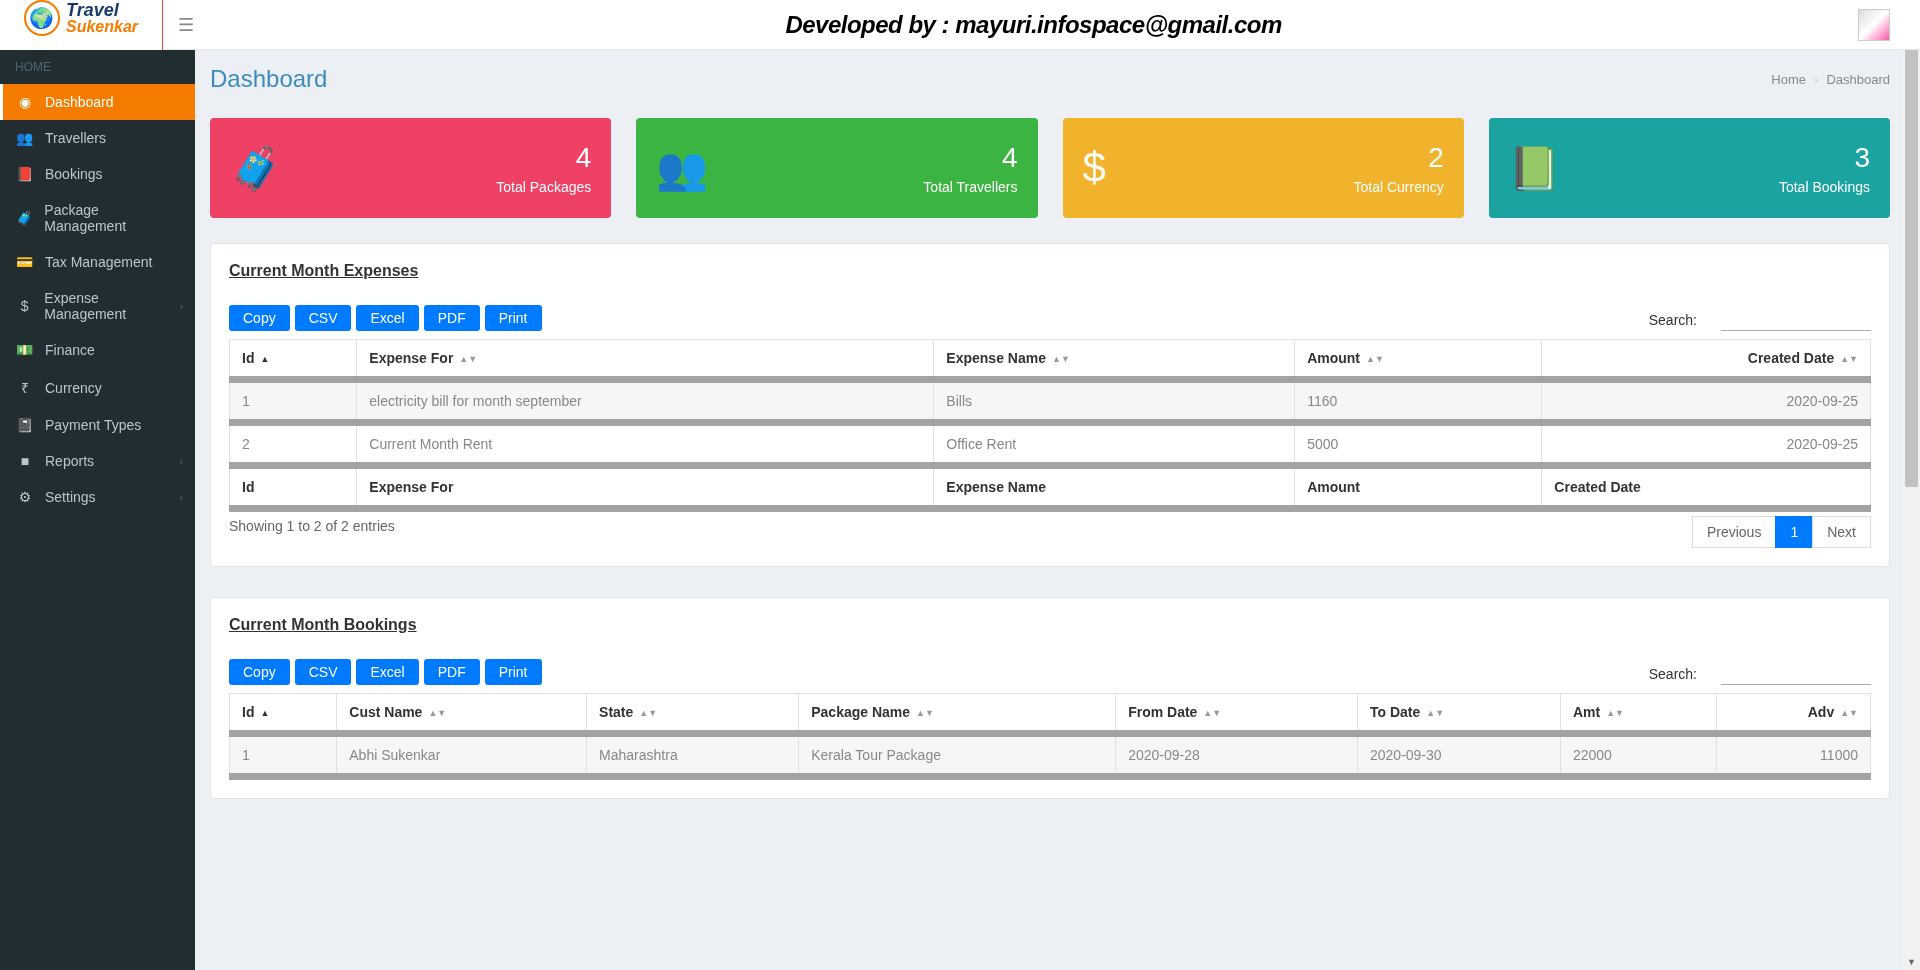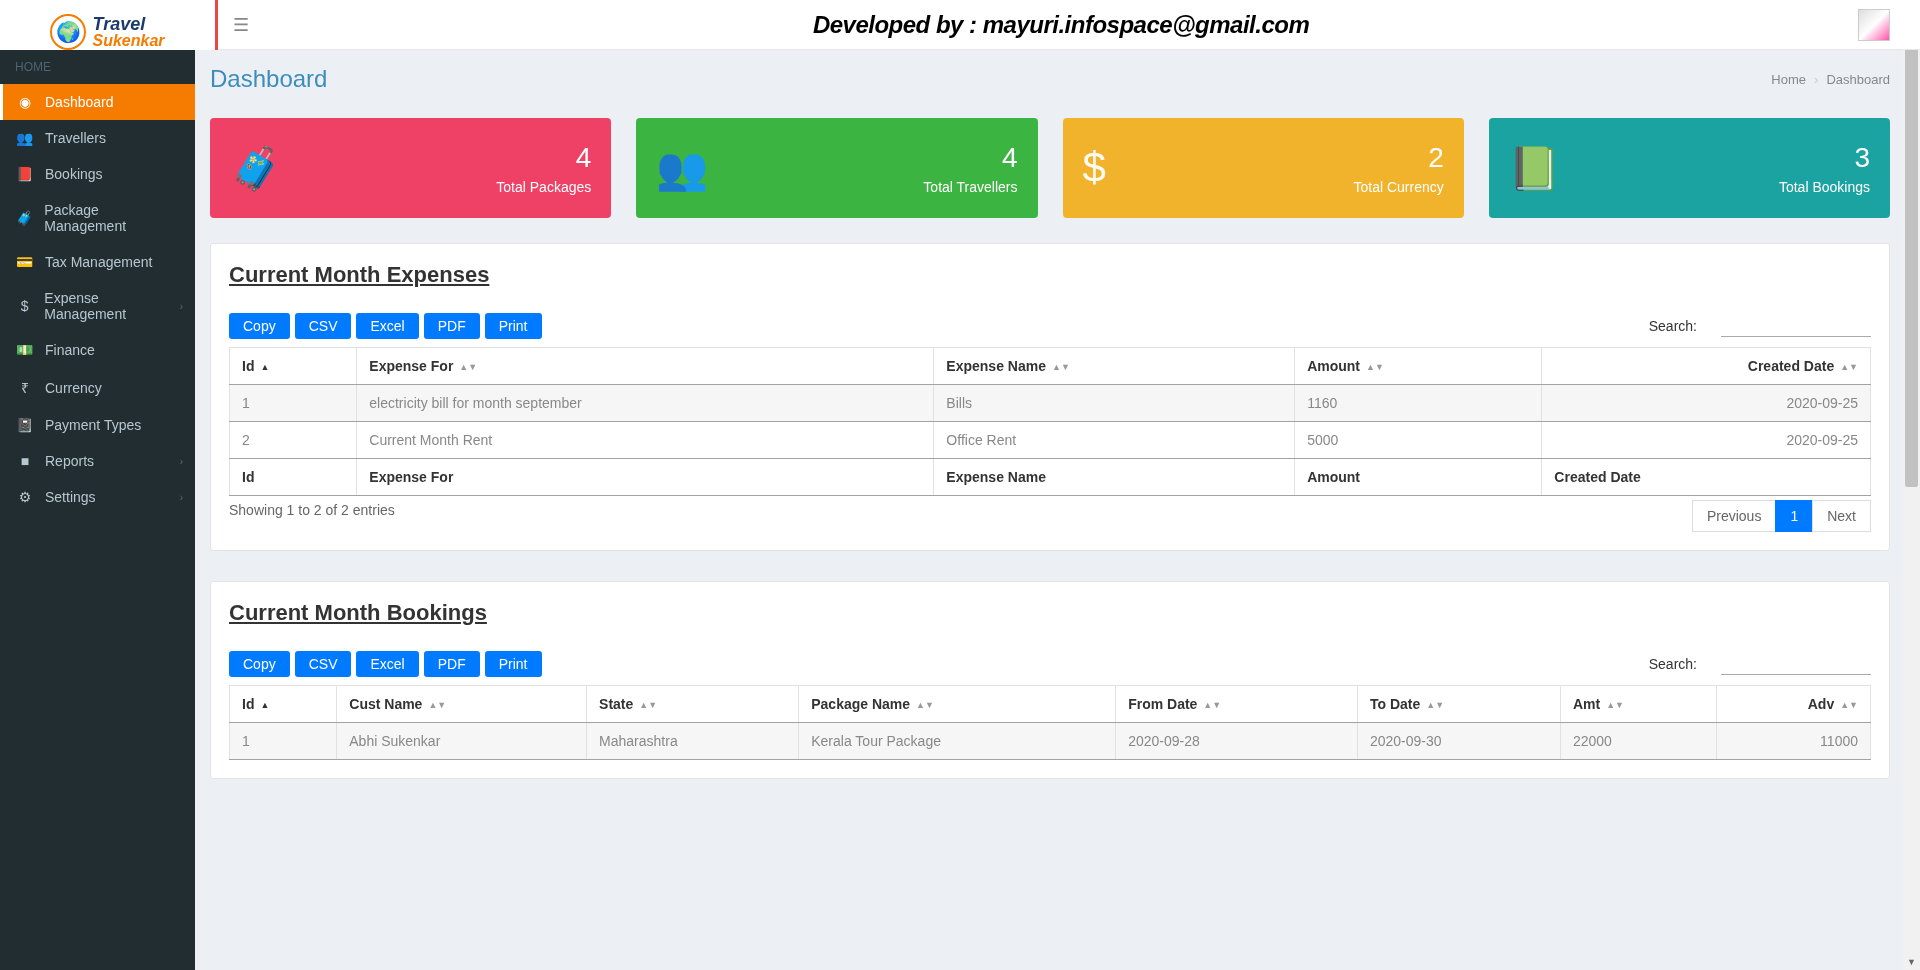--- a/index.html
+++ b/index.html
@@ -1,19 +1,19 @@
 <!DOCTYPE html>
 <html><head>
   <meta charset="utf-8">
   <style>
     * { margin: 0; padding: 0; box-sizing: border-box; }
     body { font-family: 'Helvetica Neue', Helvetica, Arial, sans-serif; font-size: 14px; color: #333; background: #ecf0f5; overflow-x: hidden; }
     
     .header-top { position: fixed; top: 0; left: 0; right: 0; height: 50px; background: #fff; border-bottom: 1px solid #e7e7e7; z-index: 1000; display: flex; align-items: center; }
-    .logo-area { width: 218px; height: 50px; display: flex; align-items: flex-end; justify-content: center; background: #fff; border-right: 3px solid #ef4444; }
+    .logo-area { width: 163px; height: 50px; display: flex; align-items: flex-start; justify-content: center; background: #fff; border-right: 1px solid #ef4444; }
     .logo-img { display: flex; align-items: center; gap: 6px; }
     .logo-globe { width: 36px; height: 36px; border-radius: 50%; border: 2px solid #f57c00; display: flex; align-items: center; justify-content: center; position: relative; }
     .logo-globe::before { content: '🌍'; font-size: 20px; }
     .logo-text { display: flex; flex-direction: column; line-height: 1; }
     .logo-text .t1 { color: #1a3a6e; font-weight: bold; font-size: 18px; font-style: italic; }
     .logo-text .t2 { color: #f57c00; font-weight: bold; font-size: 16px; font-style: italic; }
     .hamburger { padding: 0 15px; cursor: pointer; color: #888; font-size: 18px; }
     .dev-text { flex: 1; text-align: center; font-weight: bold; font-size: 24px; color: #000; letter-spacing: -0.5px; font-style: italic; }
     .avatar { width: 32px; height: 32px; margin-right: 30px; background: linear-gradient(135deg, #ddd 0%, #fff 50%, #f5a 100%); border: 1px solid #ccc; }
     
@@ -38,31 +38,31 @@
     .stat-box .icon { font-size: 42px; opacity: 0.95; }
     .stat-box .meta { text-align: right; }
     .stat-box .num { font-size: 28px; font-weight: 400; }
     .stat-box .lbl { font-size: 14px; margin-top: 5px; }
     .stat-pink { background: #ef4065; }
     .stat-green { background: #3cb442; }
     .stat-orange { background: #f1b32b; }
     .stat-teal { background: #1ba3a2; }
     
     .panel { background: #fff; border-radius: 3px; border: 1px solid #e4e4e4; margin-bottom: 30px; padding: 18px; }
-    .panel-title { font-size: 22px; font-weight: 600; text-decoration: underline; color: #333; margin-bottom: 25px; }
-    
-    .table-controls { display: flex; justify-content: space-between; align-items: center; margin-bottom: 8px; }
+    .panel-title { font-size: 16px; font-weight: 600; text-decoration: underline; color: #333; margin-bottom: 25px; }
+    
+    .table-controls { display: flex; justify-content: space-between; align-items: flex-end; margin-bottom: 8px; }
     .btn-group { display: flex; gap: 5px; }
     .export-btn { background: #007bff; color: #fff; border: none; padding: 5px 14px; border-radius: 3px; font-size: 14px; cursor: pointer; }
     .search-box { display: flex; align-items: center; gap: 24px; }
     .search-box label { font-size: 14px; color: #333; }
     .search-box input { border: none; border-bottom: 1px solid #aaa; outline: none; padding: 3px; width: 150px; font-size: 13px; }
     
     table.data-table { width: 100%; border-collapse: collapse; border: 1px solid #e1e1e1; }
-    table.data-table th, table.data-table td { padding: 10px 12px; text-align: left; border-bottom: 1px solid #a3a3a3; border-right: 1px solid #e1e1e1; font-size: 14px; }
+    table.data-table th, table.data-table td { padding: 10px 12px; text-align: left; border-bottom: 7px solid #a3a3a3; border-right: 1px solid #e1e1e1; font-size: 14px; }
     table.data-table th { color: #333; font-weight: 600; position: relative; cursor: pointer; }
     table.data-table th .sort-icon { font-size: 9px; color: #999; margin-left: 6px; vertical-align: middle; }
     table.data-table th .sort-icon.active { color: #333; }
     table.data-table td { color: #888; }
     table.data-table tbody tr:nth-child(odd) { background: #f6f6f6; }
     table.data-table tfoot th { color: #333; font-weight: 600; }
     table.data-table th.right, table.data-table td.right { text-align: right; }
     
     .table-info { color: #666; font-size: 14px; margin-top: 6px; }
     .pagination { display: flex; justify-content: flex-end; margin-top: -18px; }

